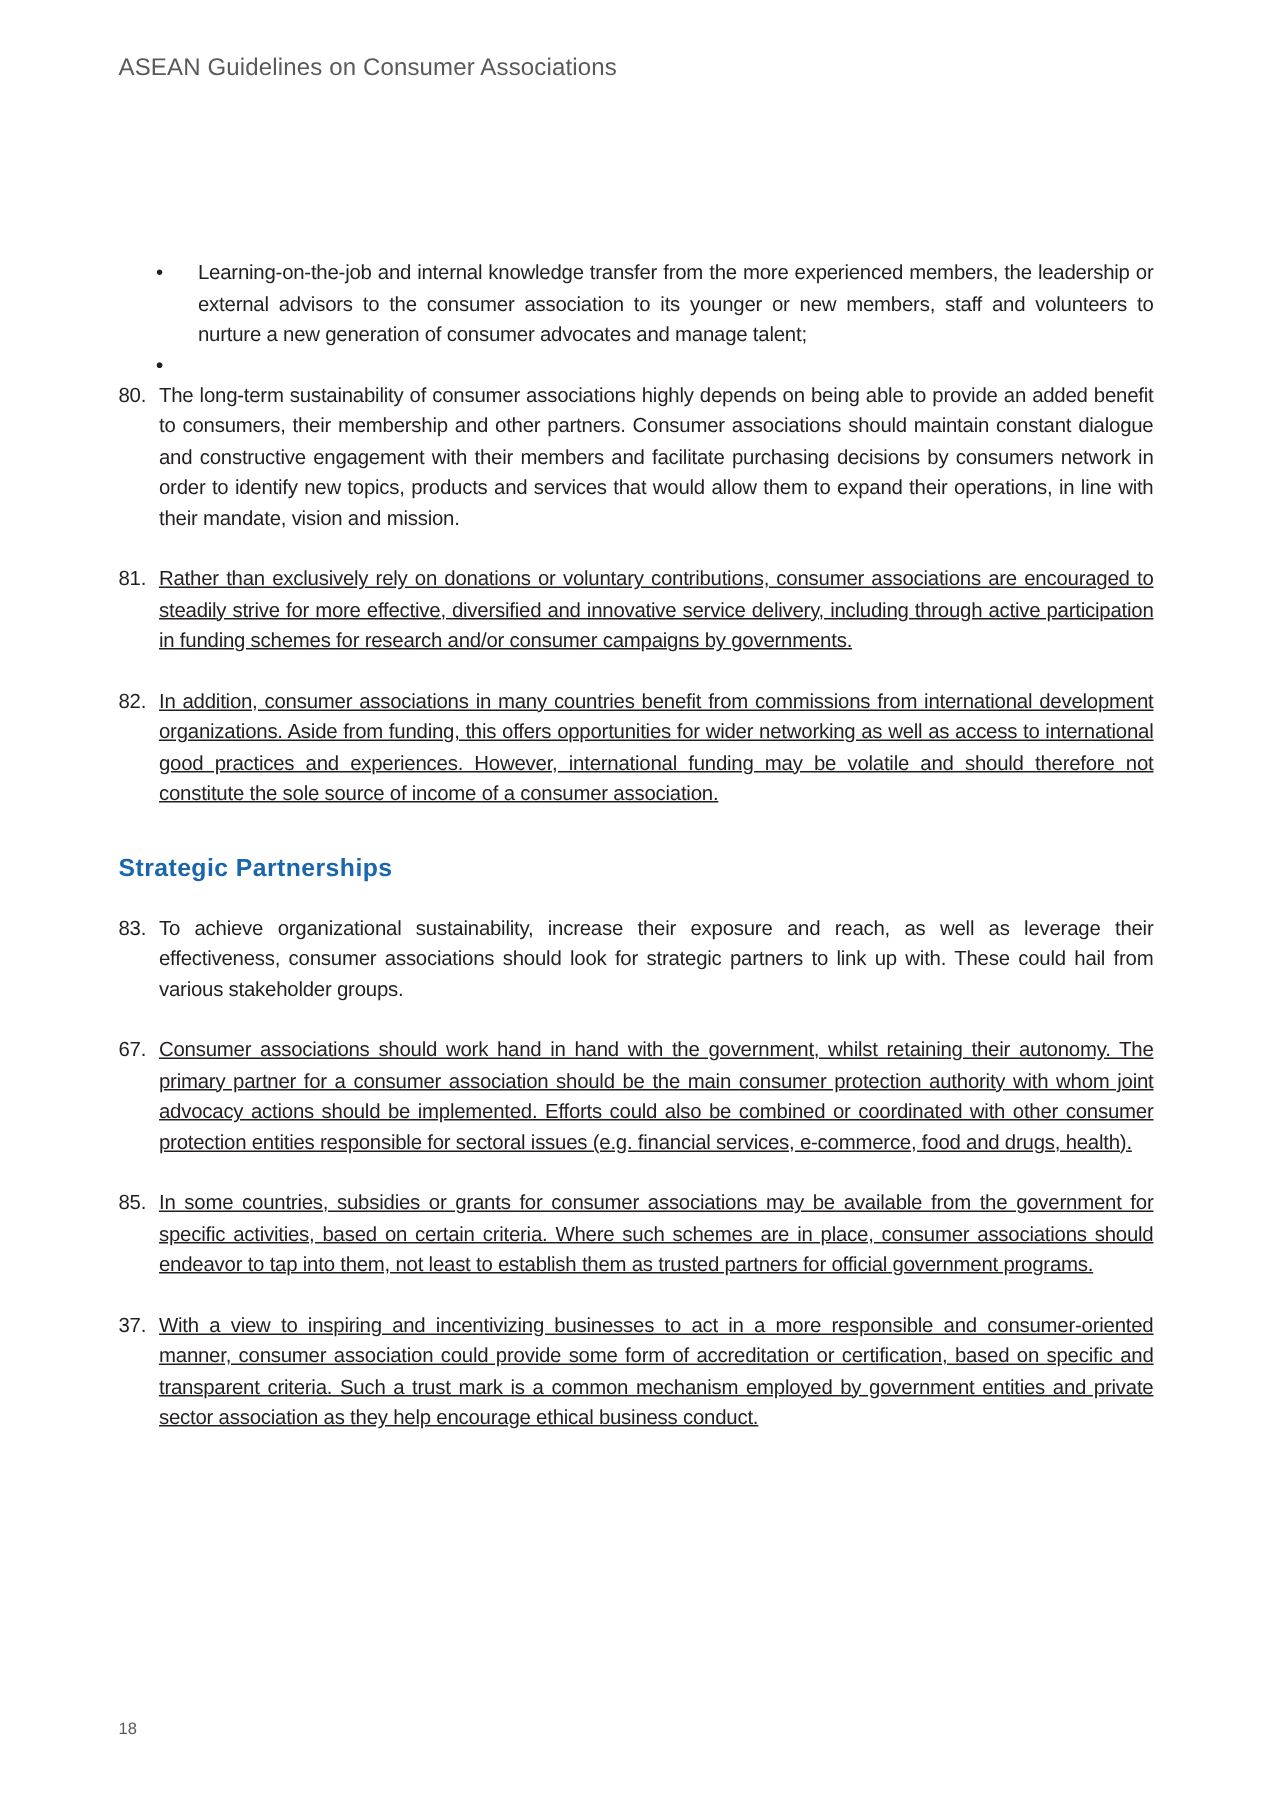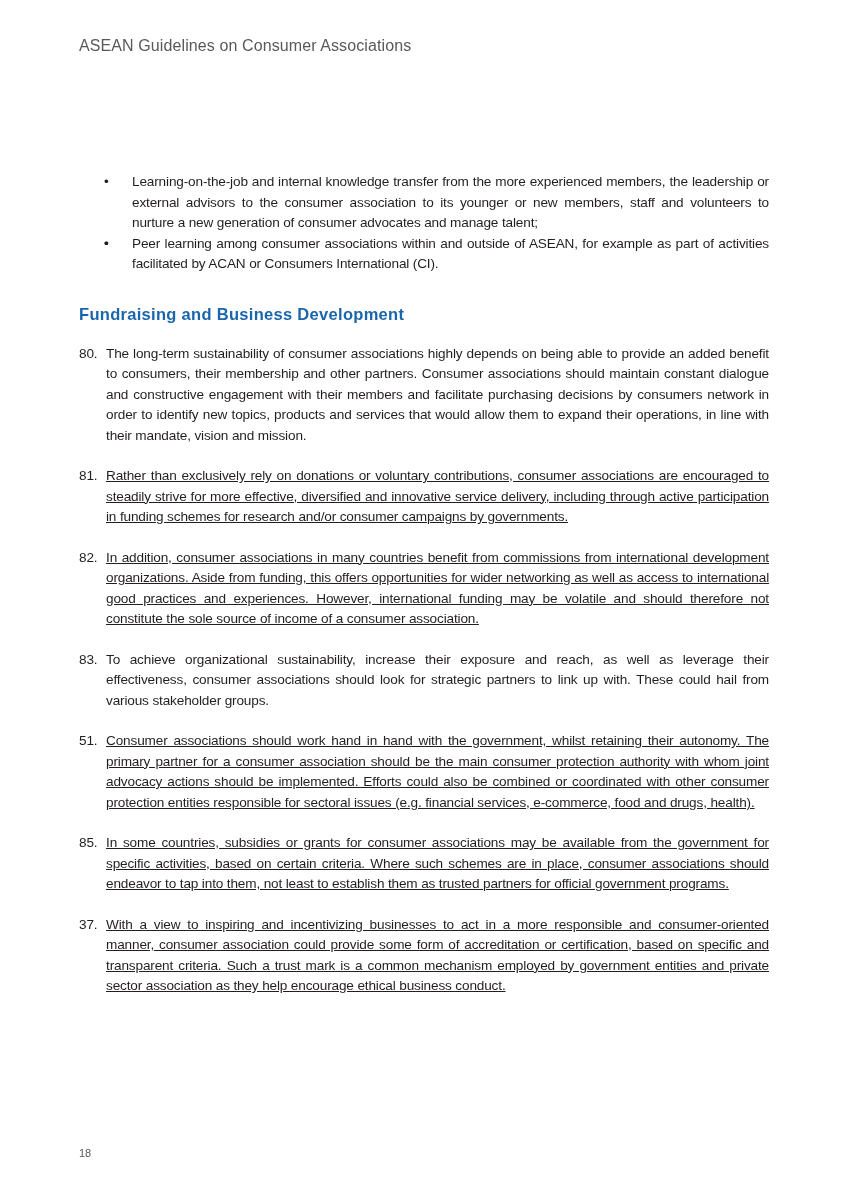--- a/index.html
+++ b/index.html
@@ -90,46 +90,45 @@
   <ul class="bullets">
     <li>
       <span class="bullet-dot">•</span>
       <span>Learning-on-the-job and internal knowledge transfer from the more experienced members, the leadership or external advisors to the consumer association to its younger or new members, staff and volunteers to nurture a new generation of consumer advocates and manage talent;</span>
     </li>
     <li>
       <span class="bullet-dot">•</span>
     </li>
     <li>
       <span class="bullet-dot">•</span>
-      <span>Peer learning among consumer associations within and outside of ASEAN, for example as part of activities facilitated by ACAN or Consumers International (CI).</span>
     </li>
   </ul>
 
-  <h2 class="section-heading h1">Fundraising and Business Development</h2>
 
   <p class="para gap-after-heading">
     <span class="num">80.</span>
     <span>The long-term sustainability of consumer associations highly depends on being able to provide an added benefit to consumers, their membership and other partners. Consumer associations should maintain constant dialogue and constructive engagement with their members and facilitate purchasing decisions by consumers network in order to identify new topics, products and services that would allow them to expand their operations, in line with their mandate, vision and mission.</span>
   </p>
   <p class="para gap-para">
     <span class="num">81.</span>
     <span>Rather than exclusively rely on donations or voluntary contributions, consumer associations are encouraged to steadily strive for more effective, diversified and innovative service delivery, including through active participation in funding schemes for research and/or consumer campaigns by governments.</span>
   </p>
   <p class="para gap-para">
     <span class="num">82.</span>
     <span>In addition, consumer associations in many countries benefit from commissions from international development organizations. Aside from funding, this offers opportunities for wider networking as well as access to international good practices and experiences. However, international funding may be volatile and should therefore not constitute the sole source of income of a consumer association.</span>
   </p>
 
+  <h2 class="section-heading h2">Strategic Partnerships</h2>
 
   <p class="para gap-after-heading">
     <span class="num">83.</span>
     <span>To achieve organizational sustainability, increase their exposure and reach, as well as leverage their effectiveness, consumer associations should look for strategic partners to link up with. These could hail from various stakeholder groups.</span>
   </p>
   <p class="para gap-para">
-    <span class="num">51.</span>
+    <span class="num">67.</span>
     <span>Consumer associations should work hand in hand with the government, whilst retaining their autonomy. The primary partner for a consumer association should be the main consumer protection authority with whom joint advocacy actions should be implemented. Efforts could also be combined or coordinated with other consumer protection entities responsible for sectoral issues (e.g. financial services, e-commerce, food and drugs, health).</span>
   </p>
   <p class="para gap-para">
     <span class="num">85.</span>
     <span>In some countries, subsidies or grants for consumer associations may be available from the government for specific activities, based on certain criteria. Where such schemes are in place, consumer associations should endeavor to tap into them, not least to establish them as trusted partners for official government programs.</span>
   </p>
   <p class="para gap-para">
     <span class="num">37.</span>
     <span>With a view to inspiring and incentivizing businesses to act in a more responsible and consumer-oriented manner, consumer association could provide some form of accreditation or certification, based on specific and transparent criteria. Such a trust mark is a common mechanism employed by government entities and private sector association as they help encourage ethical business conduct.</span>
   </p>

